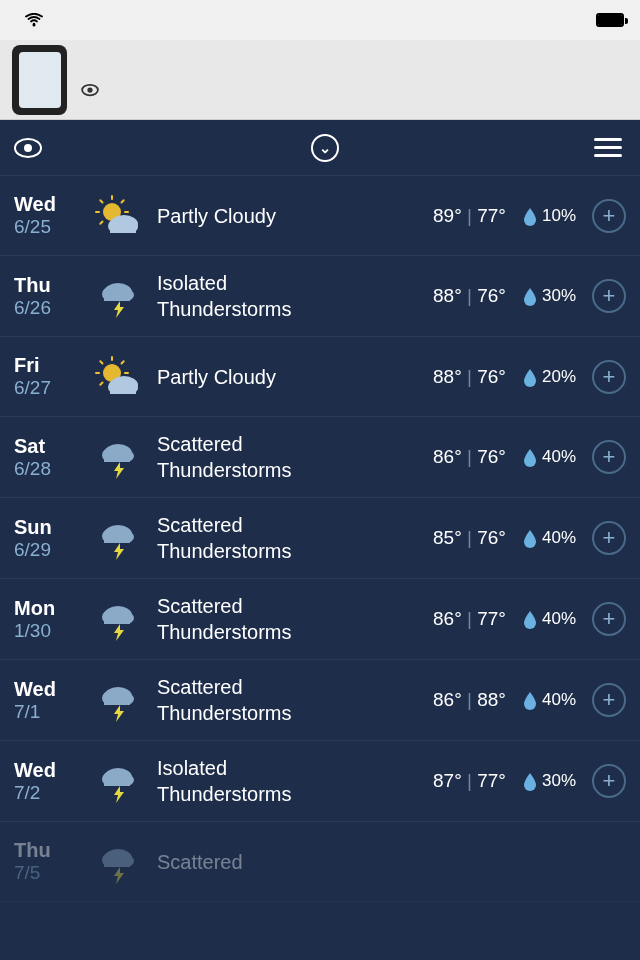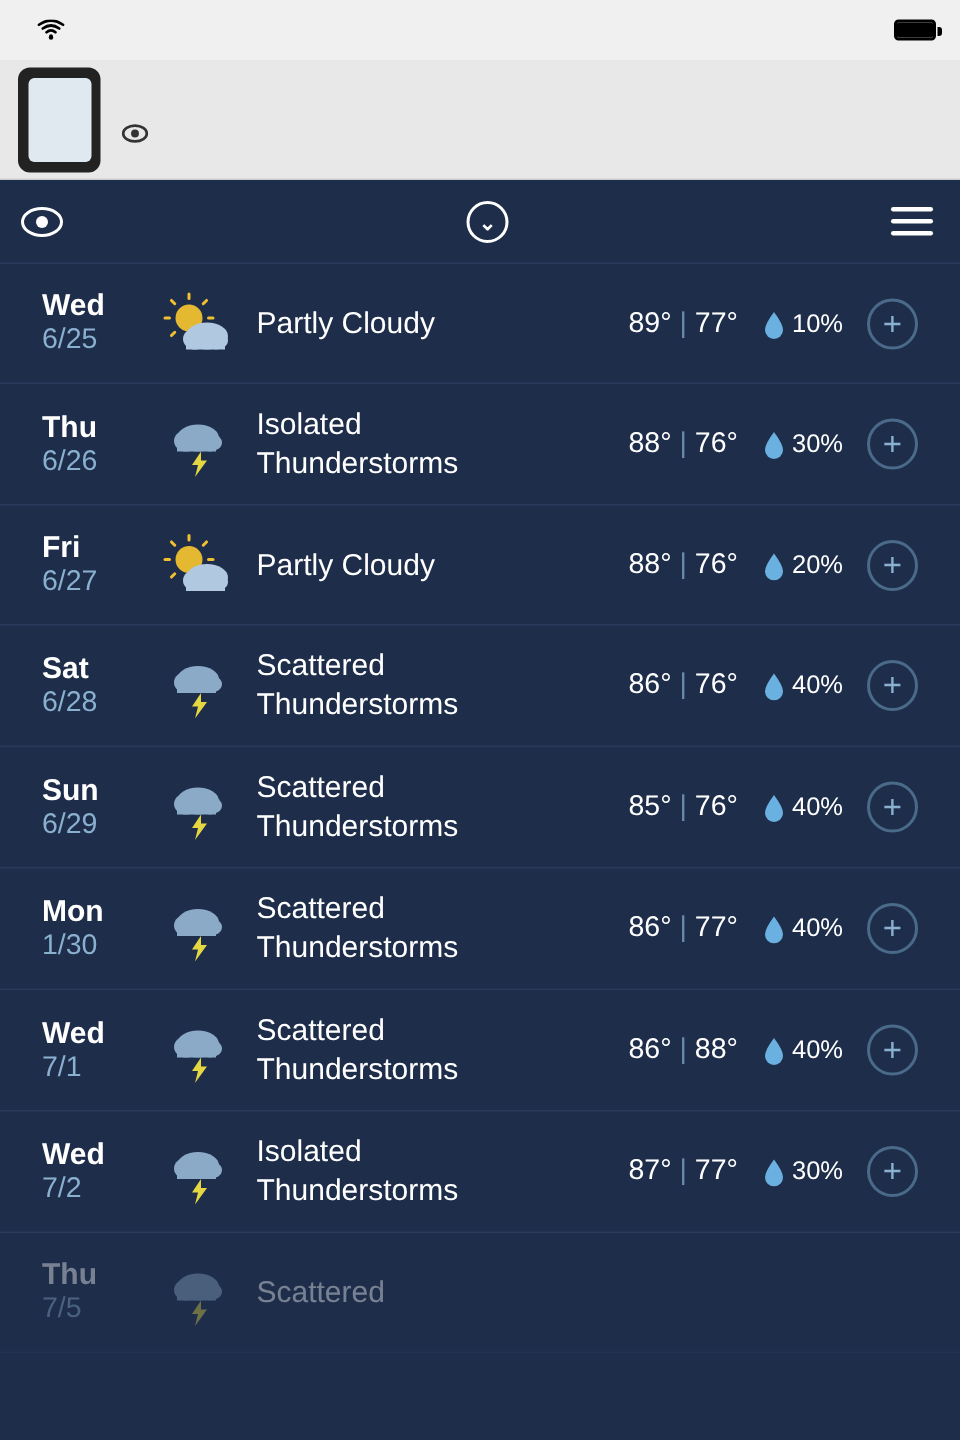--- a/index.html
+++ b/index.html
@@ -73,21 +73,21 @@
       font-size: 14px; color: #fff;
     }
     .nav-menu { display: flex; flex-direction: column; gap: 5px; cursor: pointer; padding: 4px; }
     .menu-line { width: 28px; height: 3px; background: #fff; border-radius: 2px; }
 
     
     .weather-list { background: #1e2d4a; }
     .weather-row {
       display: flex;
       align-items: center;
-      padding: 14px 28px;
+      padding: 14px 14px;
       border-bottom: 1px solid #2a3a5a;
       min-height: 80px;
       gap: 10px;
     }
     .weather-row.faded { opacity: 0.4; }
     .day-col { width: 65px; flex-shrink: 0; }
     .day-name { color: #fff; font-size: 20px; font-weight: 700; }
     .day-date { color: #8ab0d0; font-size: 19px; }
     .weather-icon-col { width: 58px; flex-shrink: 0; display: flex; justify-content: center; }
     .condition-col { flex: 1; color: #fff; font-size: 20px; font-weight: 400; line-height: 1.3; }

